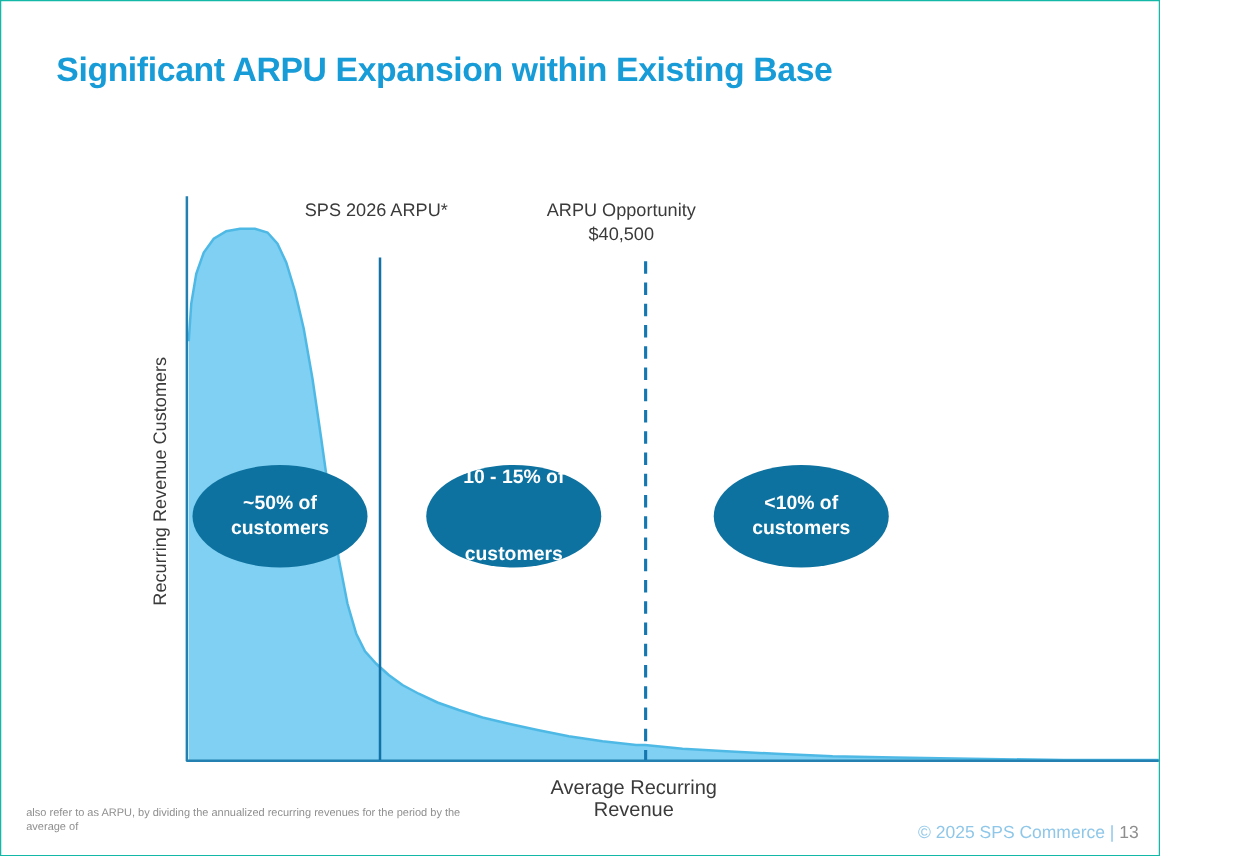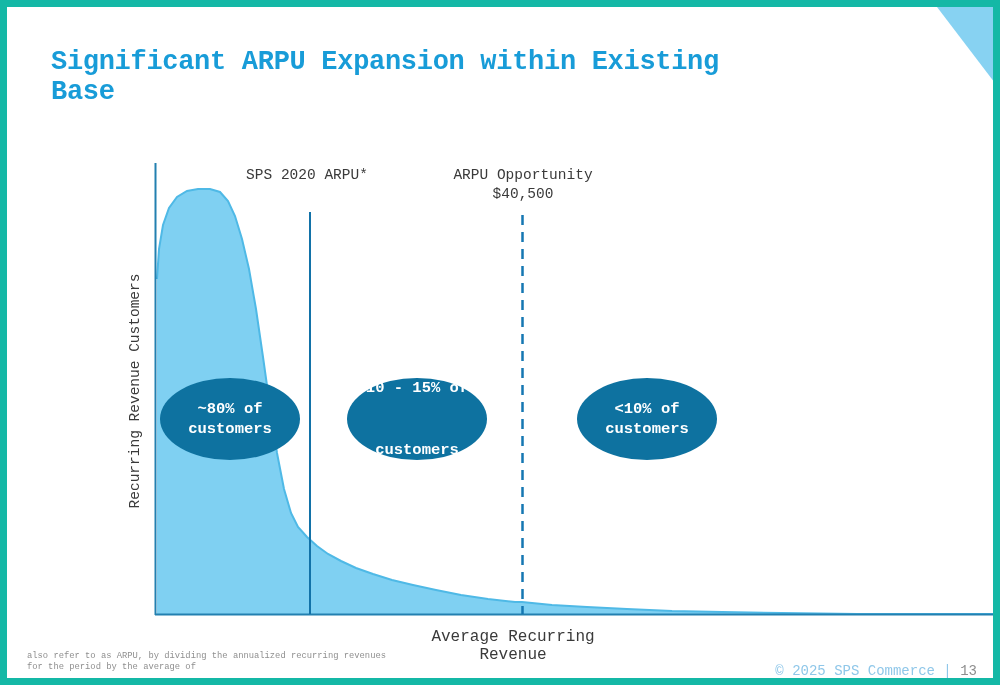--- a/index.html
+++ b/index.html
@@ -1,19 +1,19 @@
 <!DOCTYPE html>
 <html style="--title: #189CD8; --curve_fill: #7FD0F2; --curve_stroke: #4FB9E6; --axis: #2380B0; --marker_line: #1272A8; --dashed_line: #1577B2; --ellipse_fill: #0E72A0; --triangle: #87D2F2; --footer_blue: #8FC7E9;"><head>
 <meta charset="utf-8">
 <style>
   html,body{margin:0;padding:0;background:#fff;}
   .slide{
-    position:relative;width:1000px;height:685px;background:#ffffff;
-    font-family:Liberation Mono, monospace;overflow:hidden;
-    box-sizing:border-box;border:7px solid #14b8a6;
+    position:relative;width:928px;height:685px;background:#ffffff;
+    font-family:Liberation Sans, sans-serif;overflow:hidden;
+    box-sizing:border-box;border:1px solid #14b8a6;
   }
   .title{
     position:absolute;left:44px;top:40px;width:700px;
     font-size:27px;font-weight:bold;letter-spacing:-0.3px;
     color:var(--title,#189CD8);
   }
   .chart-svg{position:absolute;left:0;top:0;width:1000px;height:685px;}
   .marker-label{
     position:absolute;width:220px;text-align:center;
     font-size:14.5px;line-height:19px;color:#3a3a3a;
@@ -62,29 +62,29 @@
     <line x1="148.5" y1="156" x2="148.5" y2="608" stroke-width="2" stroke="#2380B0"></line>
     <line x1="148" y1="607.5" x2="996" y2="607.5" stroke-width="2" stroke="#2380B0"></line>
 
     <line x1="303" y1="205" x2="303" y2="607" stroke-width="2" stroke="#1272A8"></line>
     <line x1="515.5" y1="208" x2="515.5" y2="607" stroke-width="2.5" stroke-dasharray="10 7" stroke="#1577B2"></line>
   </svg>
 
   <div class="title">Significant ARPU Expansion within Existing Base</div>
 
   <div class="marker-label" style="left:190px;top:159px;">
-    <span>SPS 2020 ARPU*</span>
+    <span>SPS 2026 ARPU*</span>
   </div>
-  <div class="marker-label" style="left:406px;top:159px;text-align:center;">
+  <div class="marker-label" style="left:386px;top:159px;text-align:center;">
     <span>ARPU Opportunity</span>
     <span class="value">$40,500</span>
   </div>
 
   <div class="ellipse" style="left:153px;top:371px;">
-    <span>~80% of</span>
+    <span>~50% of</span>
     <span>customers</span>
   </div>
   <div class="ellipse" style="left:340px;top:371px;justify-content:space-between;">
     <span>10 - 15% of</span>
     <span>customers</span>
   </div>
   <div class="ellipse" style="left:570px;top:371px;">
     <span>&lt;10% of</span>
     <span>customers</span>
   </div>

